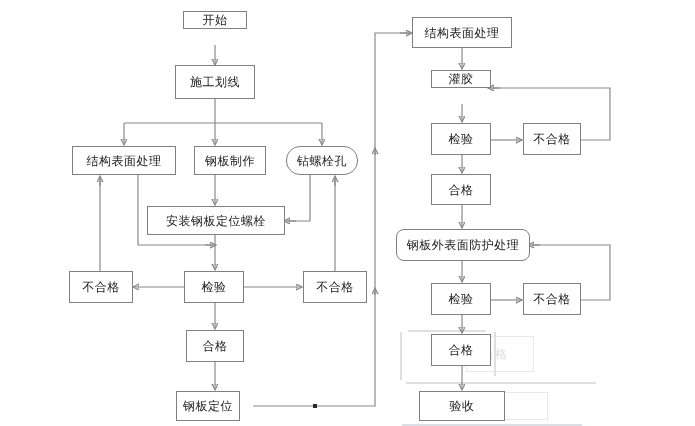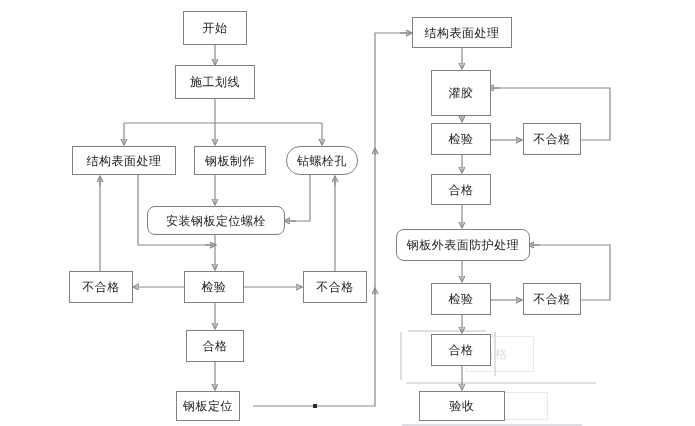--- a/index.html
+++ b/index.html
@@ -156,41 +156,41 @@
     <div class="wm-text" style="left:482px;top:346px;">合格</div>
     <div class="wm-box" style="left:466px;top:392px;width:82px;height:28px;"></div>
     <div class="wm-text" style="left:480px;top:400px;">验收</div>
     <div class="wm-bar" style="left:406px;top:382px;width:190px;"></div>
     <div class="wm-bar" style="left:402px;top:424px;width:180px;"></div>
     <div class="wm-bar" style="left:408px;top:330px;width:78px;"></div>
     <div class="wm-vbar" style="left:494px;top:332px;height:44px;"></div>
     <div class="wm-vbar" style="left:400px;top:332px;height:48px;"></div>
   </div>
 
-  <div class="node" style="left:183px;top:11px;width:64px;height:34px;">
+  <div class="node" style="left:183px;top:11px;width:64px;height:18px;">
     <span>开始</span>
   </div>
 
   <div class="node" style="left:175px;top:65px;width:80px;height:34px;">
     <span>施工划线</span>
   </div>
 
   <div class="node" style="left:72px;top:146px;width:104px;height:29px;">
     <span>结构表面处理</span>
   </div>
 
   <div class="node" style="left:194px;top:146px;width:72px;height:29px;">
     <span>钢板制作</span>
   </div>
 
   <div class="node" style="left:286px;top:146px;width:72px;height:29px;border-radius:14px;">
     <span>钻螺栓孔</span>
   </div>
 
-  <div class="node" style="left:147px;top:206px;width:138px;height:29px;border-radius:8px;">
+  <div class="node" style="left:147px;top:206px;width:138px;height:29px;">
     <span>安装钢板定位螺栓</span>
   </div>
 
   <div class="node" style="left:69px;top:271px;width:64px;height:32px;">
     <span>不合格</span>
   </div>
 
   <div class="node" style="left:184px;top:271px;width:60px;height:32px;">
     <span>检验</span>
   </div>
@@ -204,21 +204,21 @@
   </div>
 
   <div class="node" style="left:176px;top:391px;width:64px;height:30px;">
     <span>钢板定位</span>
   </div>
 
   <div class="node" style="left:412px;top:17px;width:100px;height:31px;">
     <span>结构表面处理</span>
   </div>
 
-  <div class="node" style="left:431px;top:70px;width:60px;height:46px;">
+  <div class="node" style="left:431px;top:70px;width:60px;height:18px;">
     <span>灌胶</span>
   </div>
 
   <div class="node" style="left:431px;top:123px;width:60px;height:32px;">
     <span>检验</span>
   </div>
 
   <div class="node" style="left:523px;top:123px;width:58px;height:32px;">
     <span>不合格</span>
   </div>

